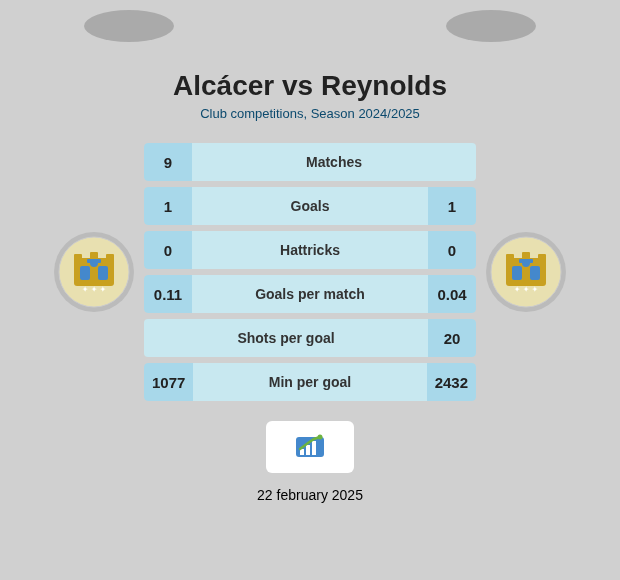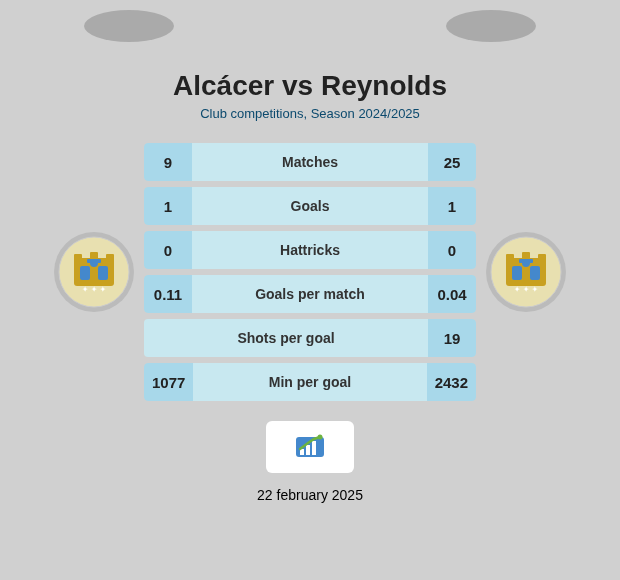--- a/index.html
+++ b/index.html
@@ -191,40 +191,39 @@
         <rect x="29" y="23" width="14" height="4" rx="1" fill="#4488cc"></rect>
 
         <text x="36" y="56" text-anchor="middle" font-size="8" fill="#fff">✦ ✦ ✦</text>
       </svg>
     </div>
 
     <div class="stats-table">
     <div class="stat-row">
           <div class="stat-left-val">9</div>
           <div class="stat-label">Matches</div>
-          <div class="stat-right-val">25</div>
         </div>
         <div class="stat-row">
           <div class="stat-left-val">1</div>
           <div class="stat-label">Goals</div>
           <div class="stat-right-val">1</div>
         </div>
         <div class="stat-row">
           <div class="stat-left-val">0</div>
           <div class="stat-label">Hattricks</div>
           <div class="stat-right-val">0</div>
         </div>
         <div class="stat-row">
           <div class="stat-left-val">0.11</div>
           <div class="stat-label">Goals per match</div>
           <div class="stat-right-val">0.04</div>
         </div>
         <div class="stat-row">
           <div class="stat-label">Shots per goal</div>
-          <div class="stat-right-val">19</div>
+          <div class="stat-right-val">20</div>
         </div>
         <div class="stat-row">
           <div class="stat-left-val">1077</div>
           <div class="stat-label">Min per goal</div>
           <div class="stat-right-val">2432</div>
         </div>
       </div>
 
     <div class="avatar avatar-right">
       <svg class="badge-svg" viewBox="0 0 72 72" xmlns="http://www.w3.org/2000/svg">

